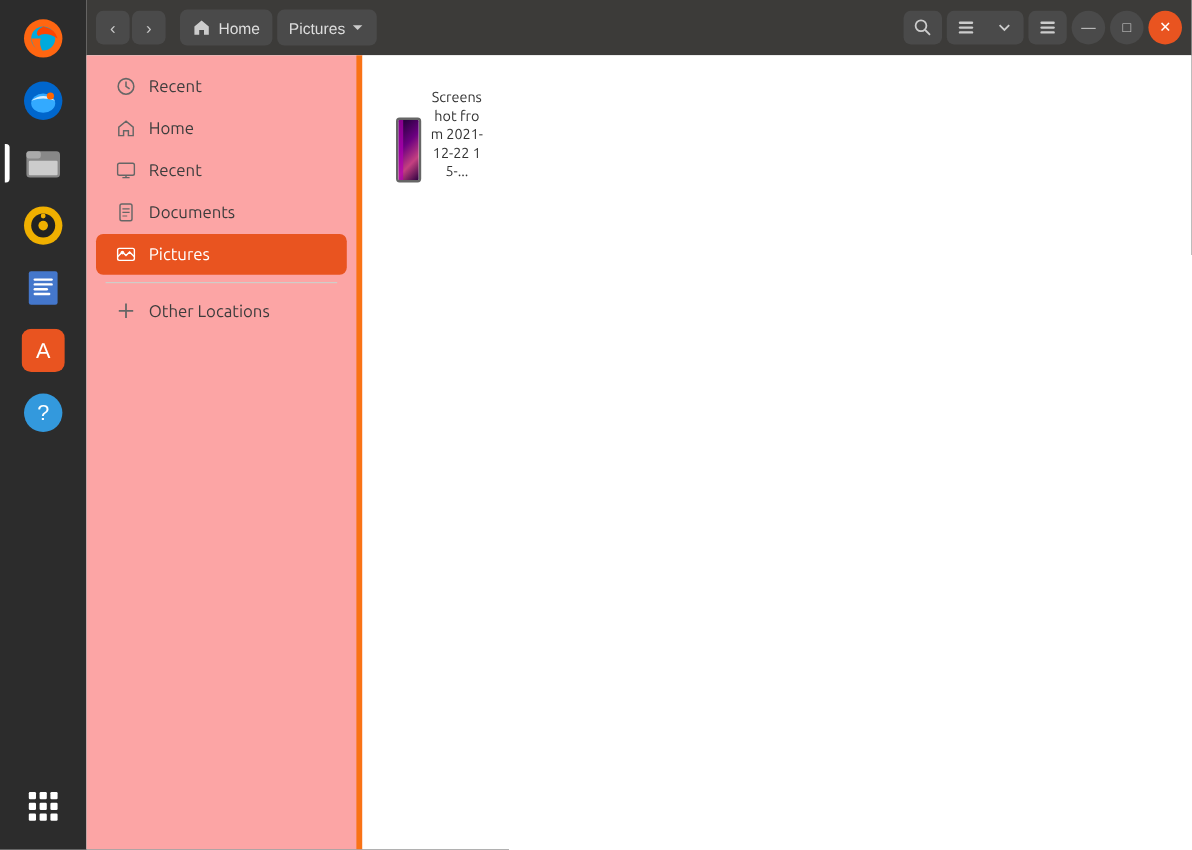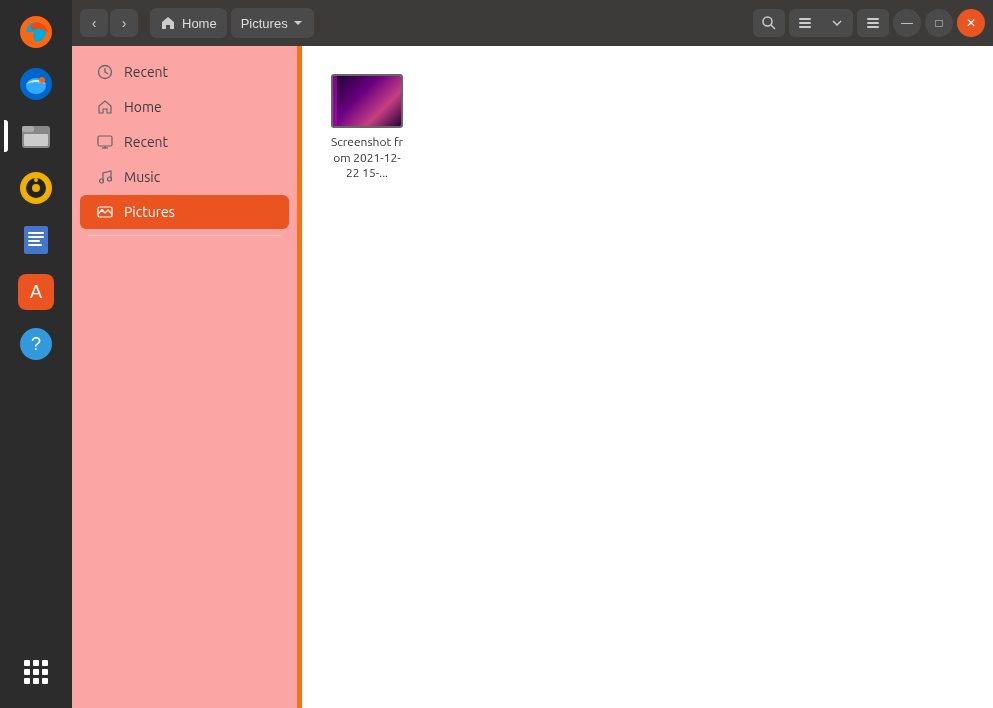--- a/index.html
+++ b/index.html
@@ -230,22 +230,21 @@
       padding: 20px;
       overflow-y: auto;
     }
     .file-grid {
       display: flex;
       flex-wrap: wrap;
       gap: 16px;
     }
     .file-item {
       display: flex;
-      flex-direction: column;
-      align-items: center;
+      align-items: flex-end;
       gap: 6px;
       cursor: pointer;
       padding: 8px;
       border-radius: 6px;
       width: 90px;
     }
     .file-thumbnail {
       width: 72px;
       height: 54px;
       border-radius: 3px;
@@ -442,48 +441,58 @@
         <span class="sidebar-icon">
           <svg width="16" height="16" viewBox="0 0 16 16" fill="none">
             <rect x="1" y="2" width="14" height="10" rx="1.5" stroke="#666" stroke-width="1.2"></rect>
             <line x1="5" y1="14" x2="11" y2="14" stroke="#666" stroke-width="1.2"></line>
             <line x1="8" y1="12" x2="8" y2="14" stroke="#666" stroke-width="1.2"></line>
           </svg>
         </span>
         <span class="sidebar-label">Recent</span>
       </div>
 
-
-
       <div class="sidebar-item">
         <span class="sidebar-icon">
           <svg width="16" height="16" viewBox="0 0 16 16" fill="none">
-            <path d="M6 12V4l8-2v8" stroke="#666" stroke-width="1.2" fill="none"></path>
-            <circle cx="4.5" cy="12" r="2" stroke="#666" stroke-width="1.2"></circle>
-            <circle cx="12.5" cy="10" r="2" stroke="#666" stroke-width="1.2"></circle>
+            <rect x="3" y="1" width="10" height="14" rx="1.5" stroke="#666" stroke-width="1.2"></rect>
+            <line x1="5" y1="5" x2="11" y2="5" stroke="#666" stroke-width="1"></line>
+            <line x1="5" y1="8" x2="11" y2="8" stroke="#666" stroke-width="1"></line>
+            <line x1="5" y1="11" x2="9" y2="11" stroke="#666" stroke-width="1"></line>
           </svg>
         </span>
-        <span class="sidebar-label">Music</span>
-      </div>
+        <span class="sidebar-label">Documents</span>
+      </div>
+
+
 
       <div class="sidebar-item active">
         <span class="sidebar-icon" style="color:white;">
           <svg width="16" height="16" viewBox="0 0 16 16" fill="none">
             <rect x="1" y="3" width="14" height="10" rx="1.5" stroke="white" stroke-width="1.2"></rect>
             <polyline points="1,10 5,6 8,9 11,6 15,10" stroke="white" stroke-width="1.2" fill="none"></polyline>
             <circle cx="5" cy="6.5" r="1.5" fill="white"></circle>
           </svg>
         </span>
         <span class="sidebar-label">Pictures</span>
       </div>
 
 
 
       <div class="sidebar-separator"></div>
 
+      <div class="sidebar-item">
+        <span class="sidebar-icon">
+          <svg width="16" height="16" viewBox="0 0 16 16" fill="none">
+            <line x1="8" y1="2" x2="8" y2="14" stroke="#666" stroke-width="1.5"></line>
+            <line x1="2" y1="8" x2="14" y2="8" stroke="#666" stroke-width="1.5"></line>
+          </svg>
+        </span>
+        <span class="sidebar-label">Other Locations</span>
+      </div>
 
     </div>
 
     <div class="file-area">
       <div class="file-grid">
         <div class="file-item">
           <div class="file-thumbnail">
             <div class="file-thumbnail-inner">
               <div class="file-thumbnail-bar"></div>
             </div>

